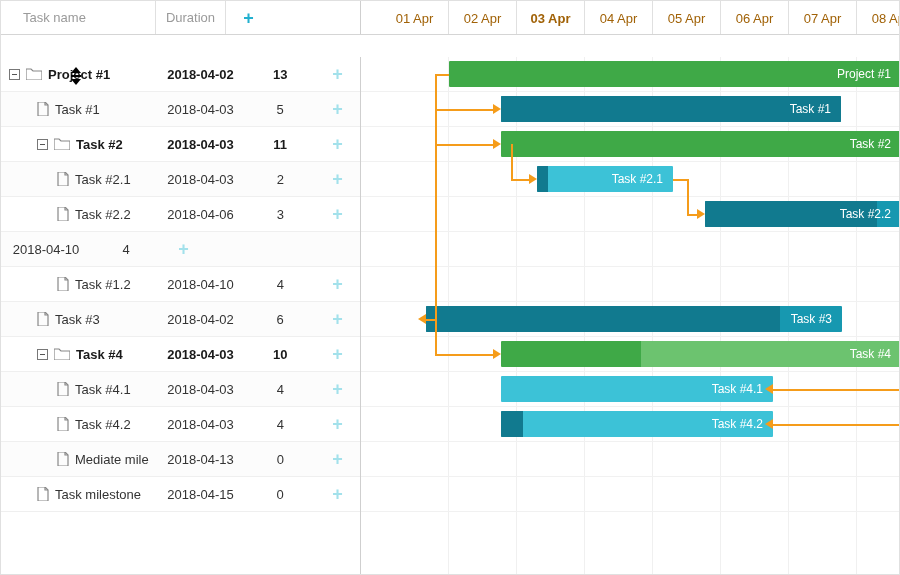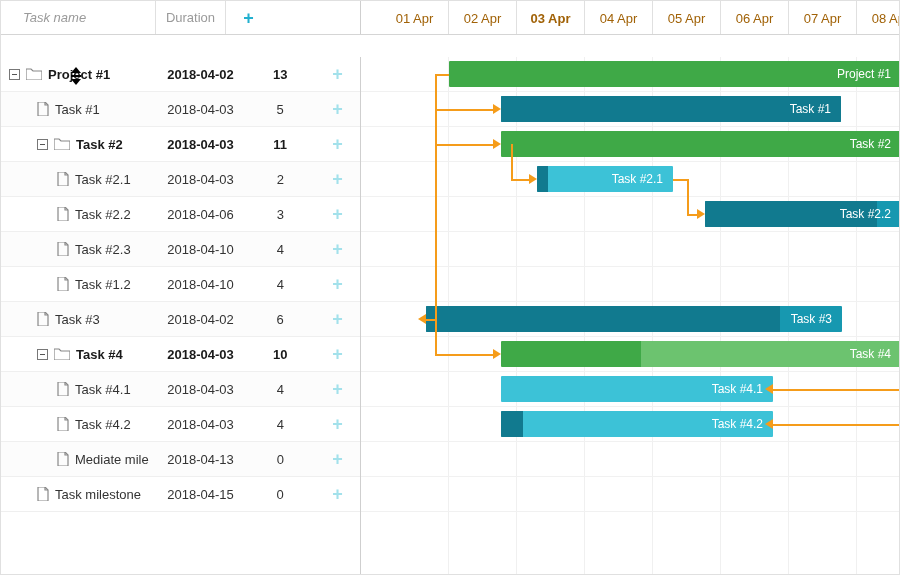--- a/index.html
+++ b/index.html
@@ -8,21 +8,21 @@
     width: 900px; height: 575px; position: relative; overflow: hidden;
     border: 1px solid #e0e0e0; background: #fff;
   }
   
   .header-row { height: 34px; border-bottom: 1px solid #d5d5d5; display: flex; background: #fff; }
   .left-pane { width: 360px; flex: 0 0 360px; border-right: 1px solid #cfcfcf; }
   .right-pane { flex: 1; position: relative; overflow: hidden; }
 
   .left-header { display: flex; align-items: stretch; width: 360px; }
   .col { display: flex; align-items: center; justify-content: center; color: #9a9a9a; border-right: 1px solid #e0e0e0; }
-  .col.name { width: 155px; justify-content: flex-start; padding-left: 22px; font-style: italic; }
+  .col.name { width: 155px; justify-content: flex-start; padding-left: 22px; }
   .col.start { width: 90px; }
   .col.dur  { width: 70px; }
   .col.plus { width: 45px; border-right: none; }
 
   .right-header { position: relative; height: 100%; }
   .tick { position: absolute; top: 0; height: 34px; width: 68px; display: flex; align-items: center; justify-content: center; color: #a16207; border-right: 1px solid #e0e0e0; }
 
   .body { display: flex; height: calc(575px - 34px); margin-top: 22px; }
   .left-body { width: 360px; flex: 0 0 360px; border-right: 1px solid #cfcfcf; }
   .right-body { flex: 1; position: relative; overflow: hidden; }
@@ -171,29 +171,20 @@
                 <path d="M8 0v3h3" fill="none" stroke="#888" stroke-width="1.2"></path>
               </svg>
             </span>
             <span class="label">Task #2.2</span>
           </div>
           <div class="cell-start">2018-04-06</div>
           <div class="cell-dur">3</div>
           <div class="cell-plus"><span class="plus-icon">+</span></div>
         </div>
         <div class="row alt">
-          <div class="cell-name indent-2">
-            <span class="icon-file">
-              <svg viewBox="0 0 12 14" width="12" height="14">
-                <path d="M1 0h7l3 3v11H1z" fill="none" stroke="#888" stroke-width="1.2"></path>
-                <path d="M8 0v3h3" fill="none" stroke="#888" stroke-width="1.2"></path>
-              </svg>
-            </span>
-            <span class="label">Task #2.3</span>
-          </div>
           <div class="cell-start">2018-04-10</div>
           <div class="cell-dur">4</div>
           <div class="cell-plus"><span class="plus-icon">+</span></div>
         </div>
         <div class="row">
           <div class="cell-name indent-2">
             <span class="icon-file">
               <svg viewBox="0 0 12 14" width="12" height="14">
                 <path d="M1 0h7l3 3v11H1z" fill="none" stroke="#888" stroke-width="1.2"></path>
                 <path d="M8 0v3h3" fill="none" stroke="#888" stroke-width="1.2"></path>

